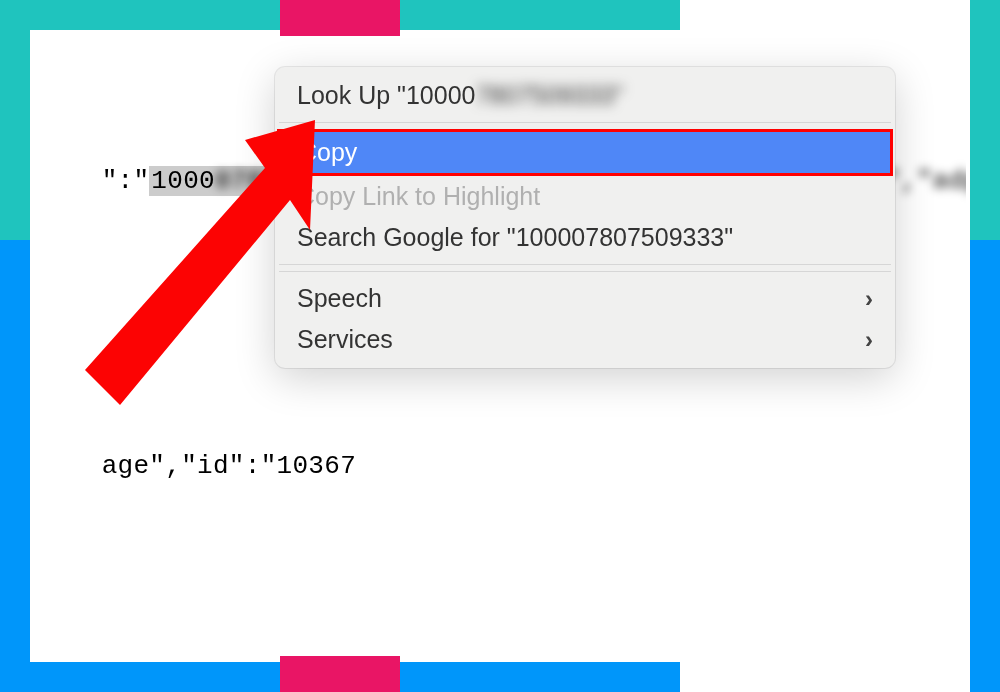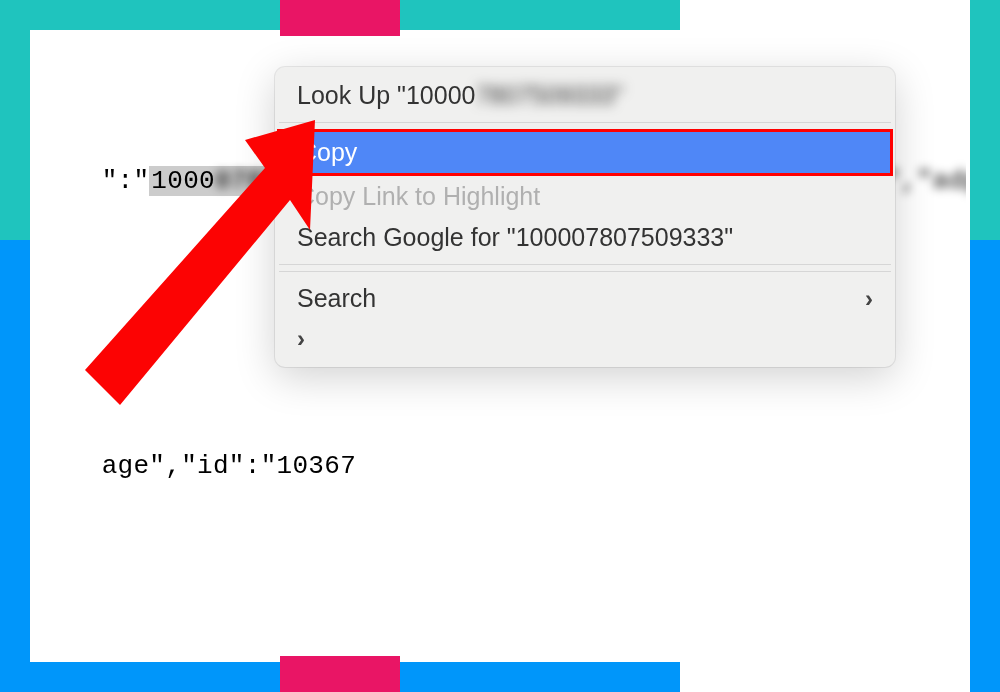--- a/index.html
+++ b/index.html
@@ -237,23 +237,24 @@
   </div>
   <div class="menu-item disabled">
     <span>Copy Link to Highlight</span>
   </div>
   <div class="menu-item">
     <span>Search Google for "100007807509333"</span>
   </div>
   <div class="menu-divider"></div>
   <div class="menu-divider"></div>
   <div class="menu-item">
-    <span>Search</span>
+    <span>Speech</span>
     <span class="submenu-arrow">›</span>
   </div>
   <div class="menu-item">
+    <span>Services</span>
     <span class="submenu-arrow">›</span>
   </div>
 </div>
 
 <svg class="arrow" viewBox="0 0 260 300">
   <polygon points="260,10 190,30 210,58 30,260 65,295 235,90 255,120" fill="#fc0303"></polygon>
 </svg>
 
 </body></html>

